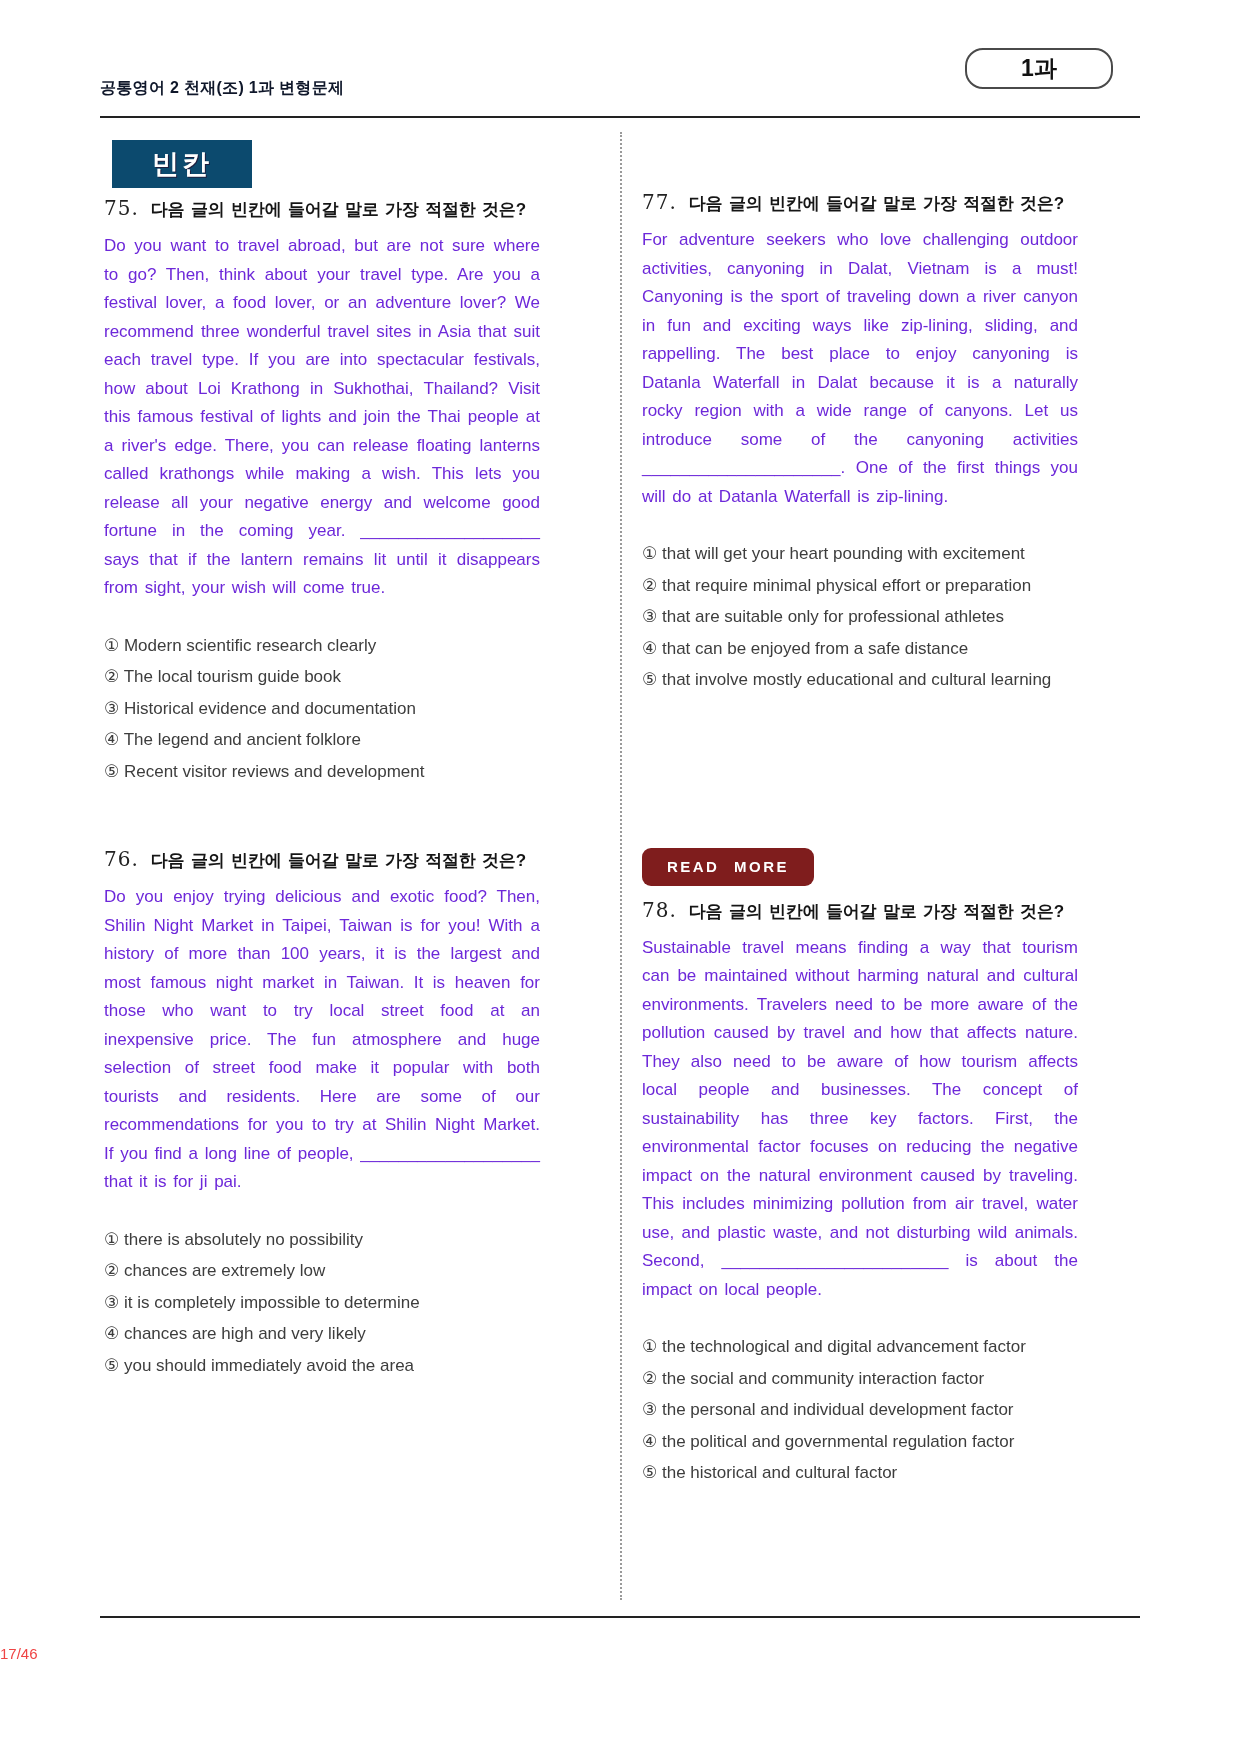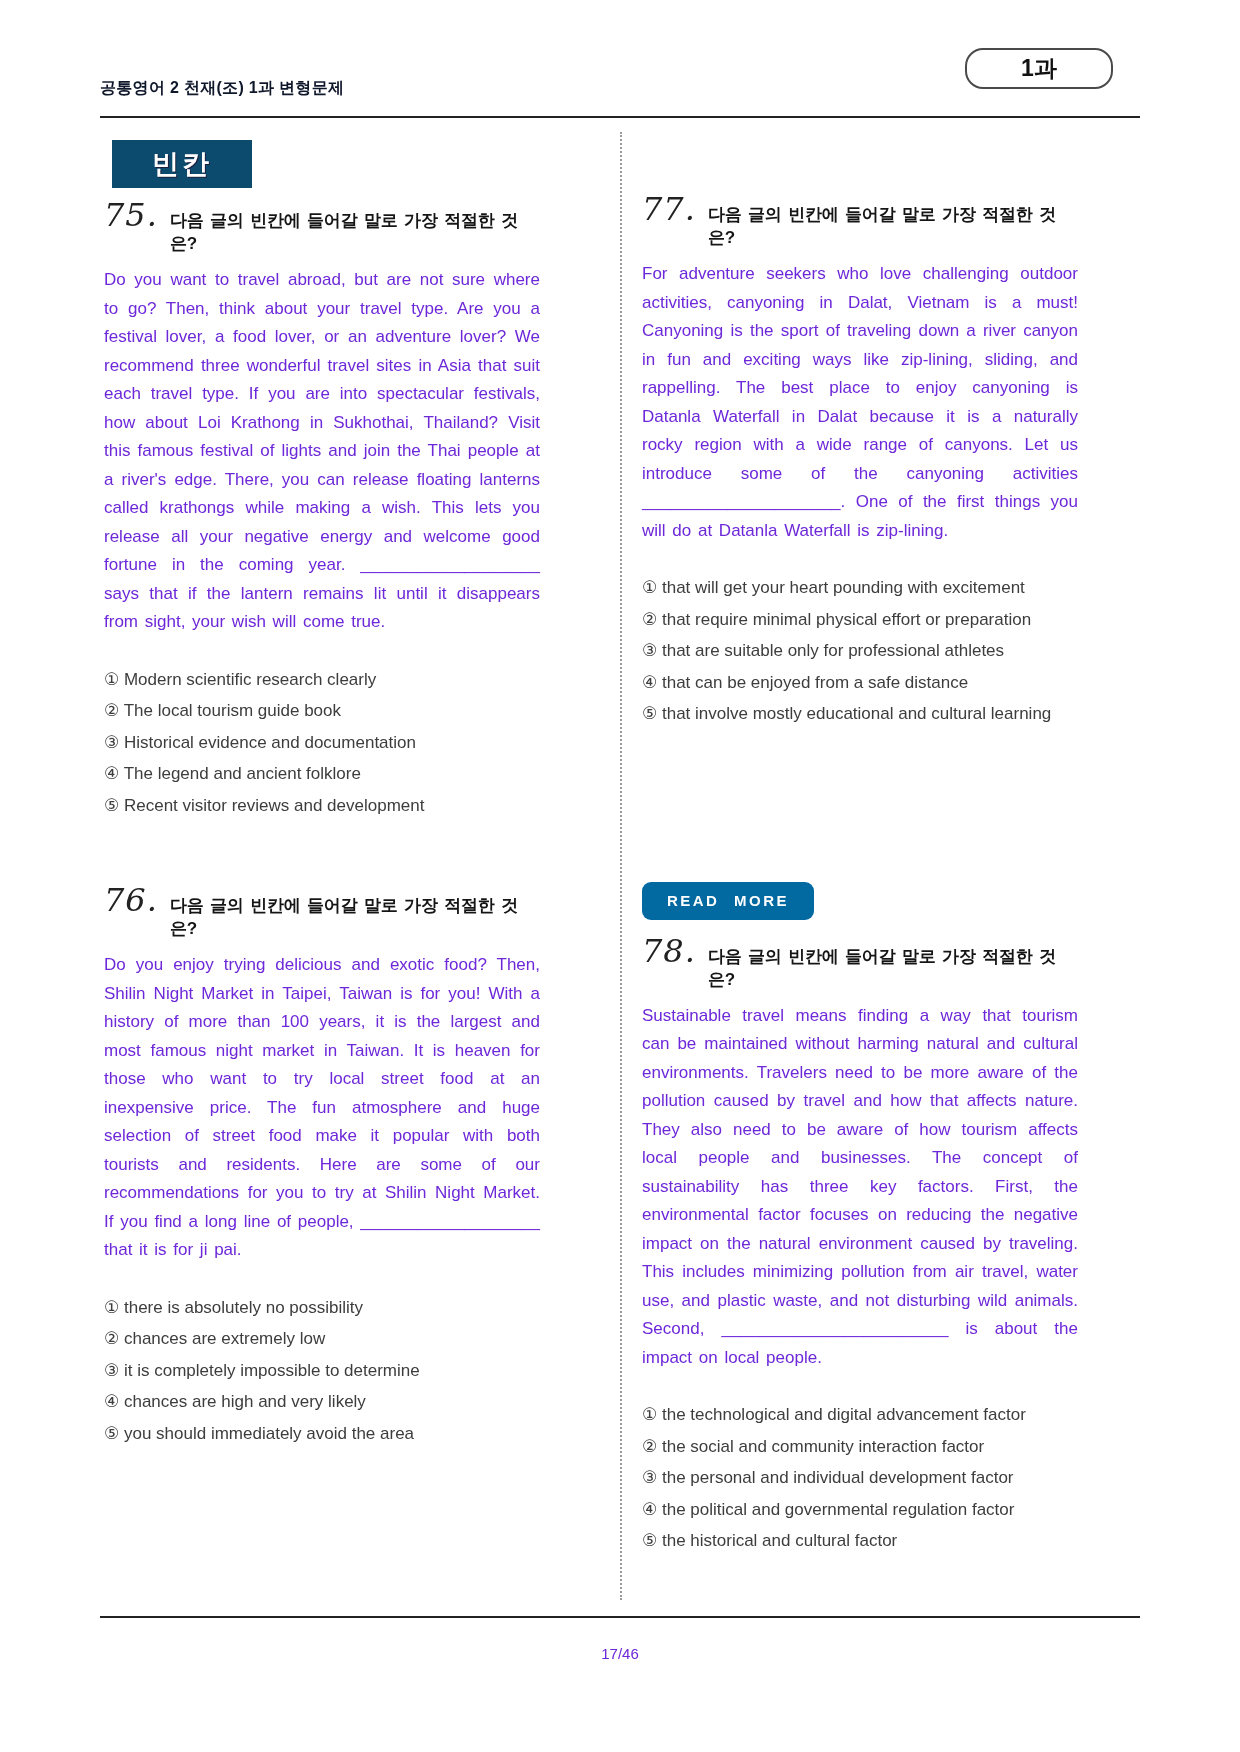--- a/index.html
+++ b/index.html
@@ -49,22 +49,21 @@
     border-left: 2px dotted #9a9a9a;
   }
   .col { position: absolute; width: 436px; }
   .col-left  { left: 104px; top: 196px; }
   .col-right { left: 642px; top: 190px; }
 
   
   .q-header { display: flex; align-items: baseline; gap: 12px; }
   .q-num {
     font-family: "DejaVu Serif", "Liberation Serif", serif;
-    font-style: italic;
-    font-size: 32px; color: #222; letter-spacing: 1px;
+    font-size: 20px; color: #222; letter-spacing: 1px;
     flex: 0 0 auto;
   }
   .q-prompt {
     font-size: 17px; font-weight: 700; color: #151515;
     letter-spacing: -0.2px; word-spacing: 2px;
   }
   .passage {
     margin: 11px 0 0 0;
     font-size: 17px; line-height: 28.5px;
     text-align: justify;
@@ -76,39 +75,39 @@
     font-size: 17px; line-height: 31.5px;
     color: #3d3d3d;
   }
   .question + .question { margin-top: 60px; }
   .q78 { margin-top: 12px; }
 
   
   .read-more {
     margin-top: 152px;
     width: 172px; height: 38px;
-    background: #0369a1;
+    background: #7f1d1d;
     border-radius: 9px;
     color: #ffffff;
     display: flex; align-items: center; justify-content: center;
     font-size: 15px; font-weight: 700;
     letter-spacing: 2.5px; word-spacing: 8px;
     cursor: pointer;
   }
 
   
   .footer-rule {
     position: absolute; left: 100px; top: 1616px;
     width: 1040px; height: 0;
     border-top: 2px solid #222;
   }
   .page-number {
     position: absolute; left: 0; top: 1645px;
-    width: 1240px; text-align: center;
-    font-size: 15px; color: #6d28d9;
+    width: 1240px; text-align: left;
+    font-size: 15px; color: #ef4444;
   }
 </style>
 </head>
 <body>
 
 <div class="doc-title">공통영어 2 천재(조) 1과 변형문제</div>
 <div class="unit-badge">1과</div>
 <div class="header-rule"></div>
 
 <div class="section-badge">빈칸</div>

